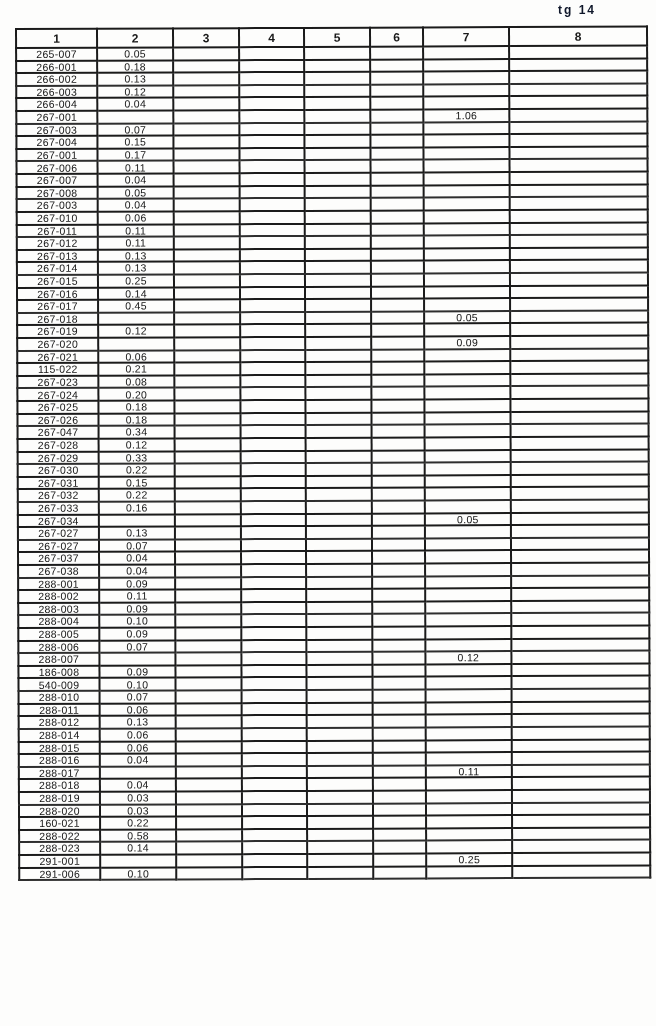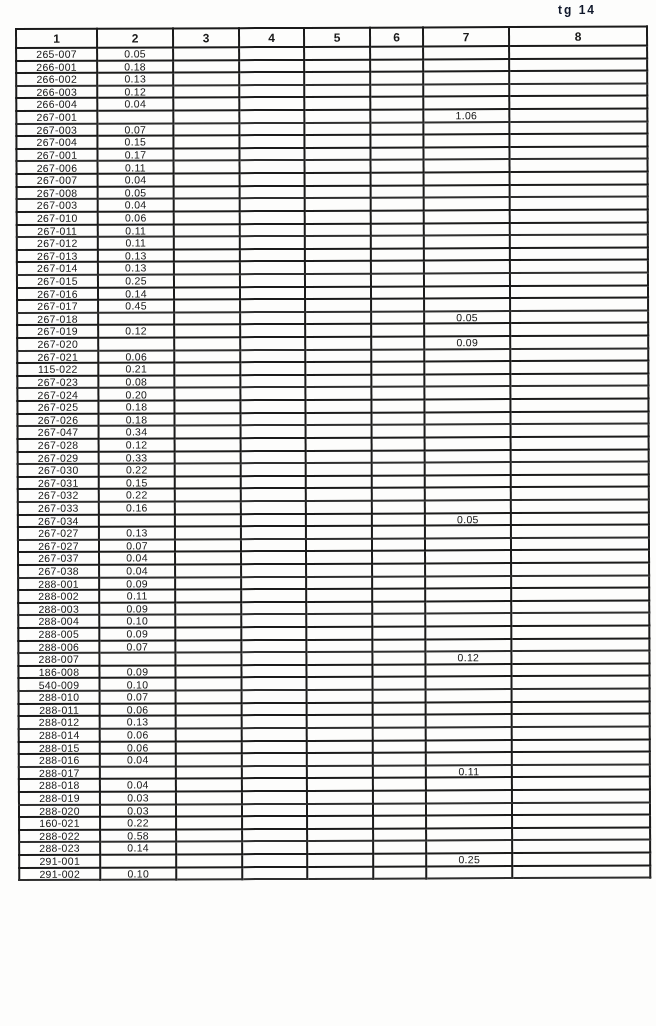--- a/index.html
+++ b/index.html
@@ -717,21 +717,21 @@
           <td class="c-id">291-001</td>
           <td class="c-val"></td>
           <td></td>
           <td></td>
           <td></td>
           <td></td>
           <td class="c-val">0.25</td>
           <td></td>
         </tr>
         <tr>
-          <td class="c-id">291-002</td>
+          <td class="c-id">291-006</td>
           <td class="c-val">0.10</td>
           <td></td>
           <td></td>
           <td></td>
           <td></td>
           <td class="c-val"></td>
           <td></td>
         </tr>
       </tbody>
   </table>

